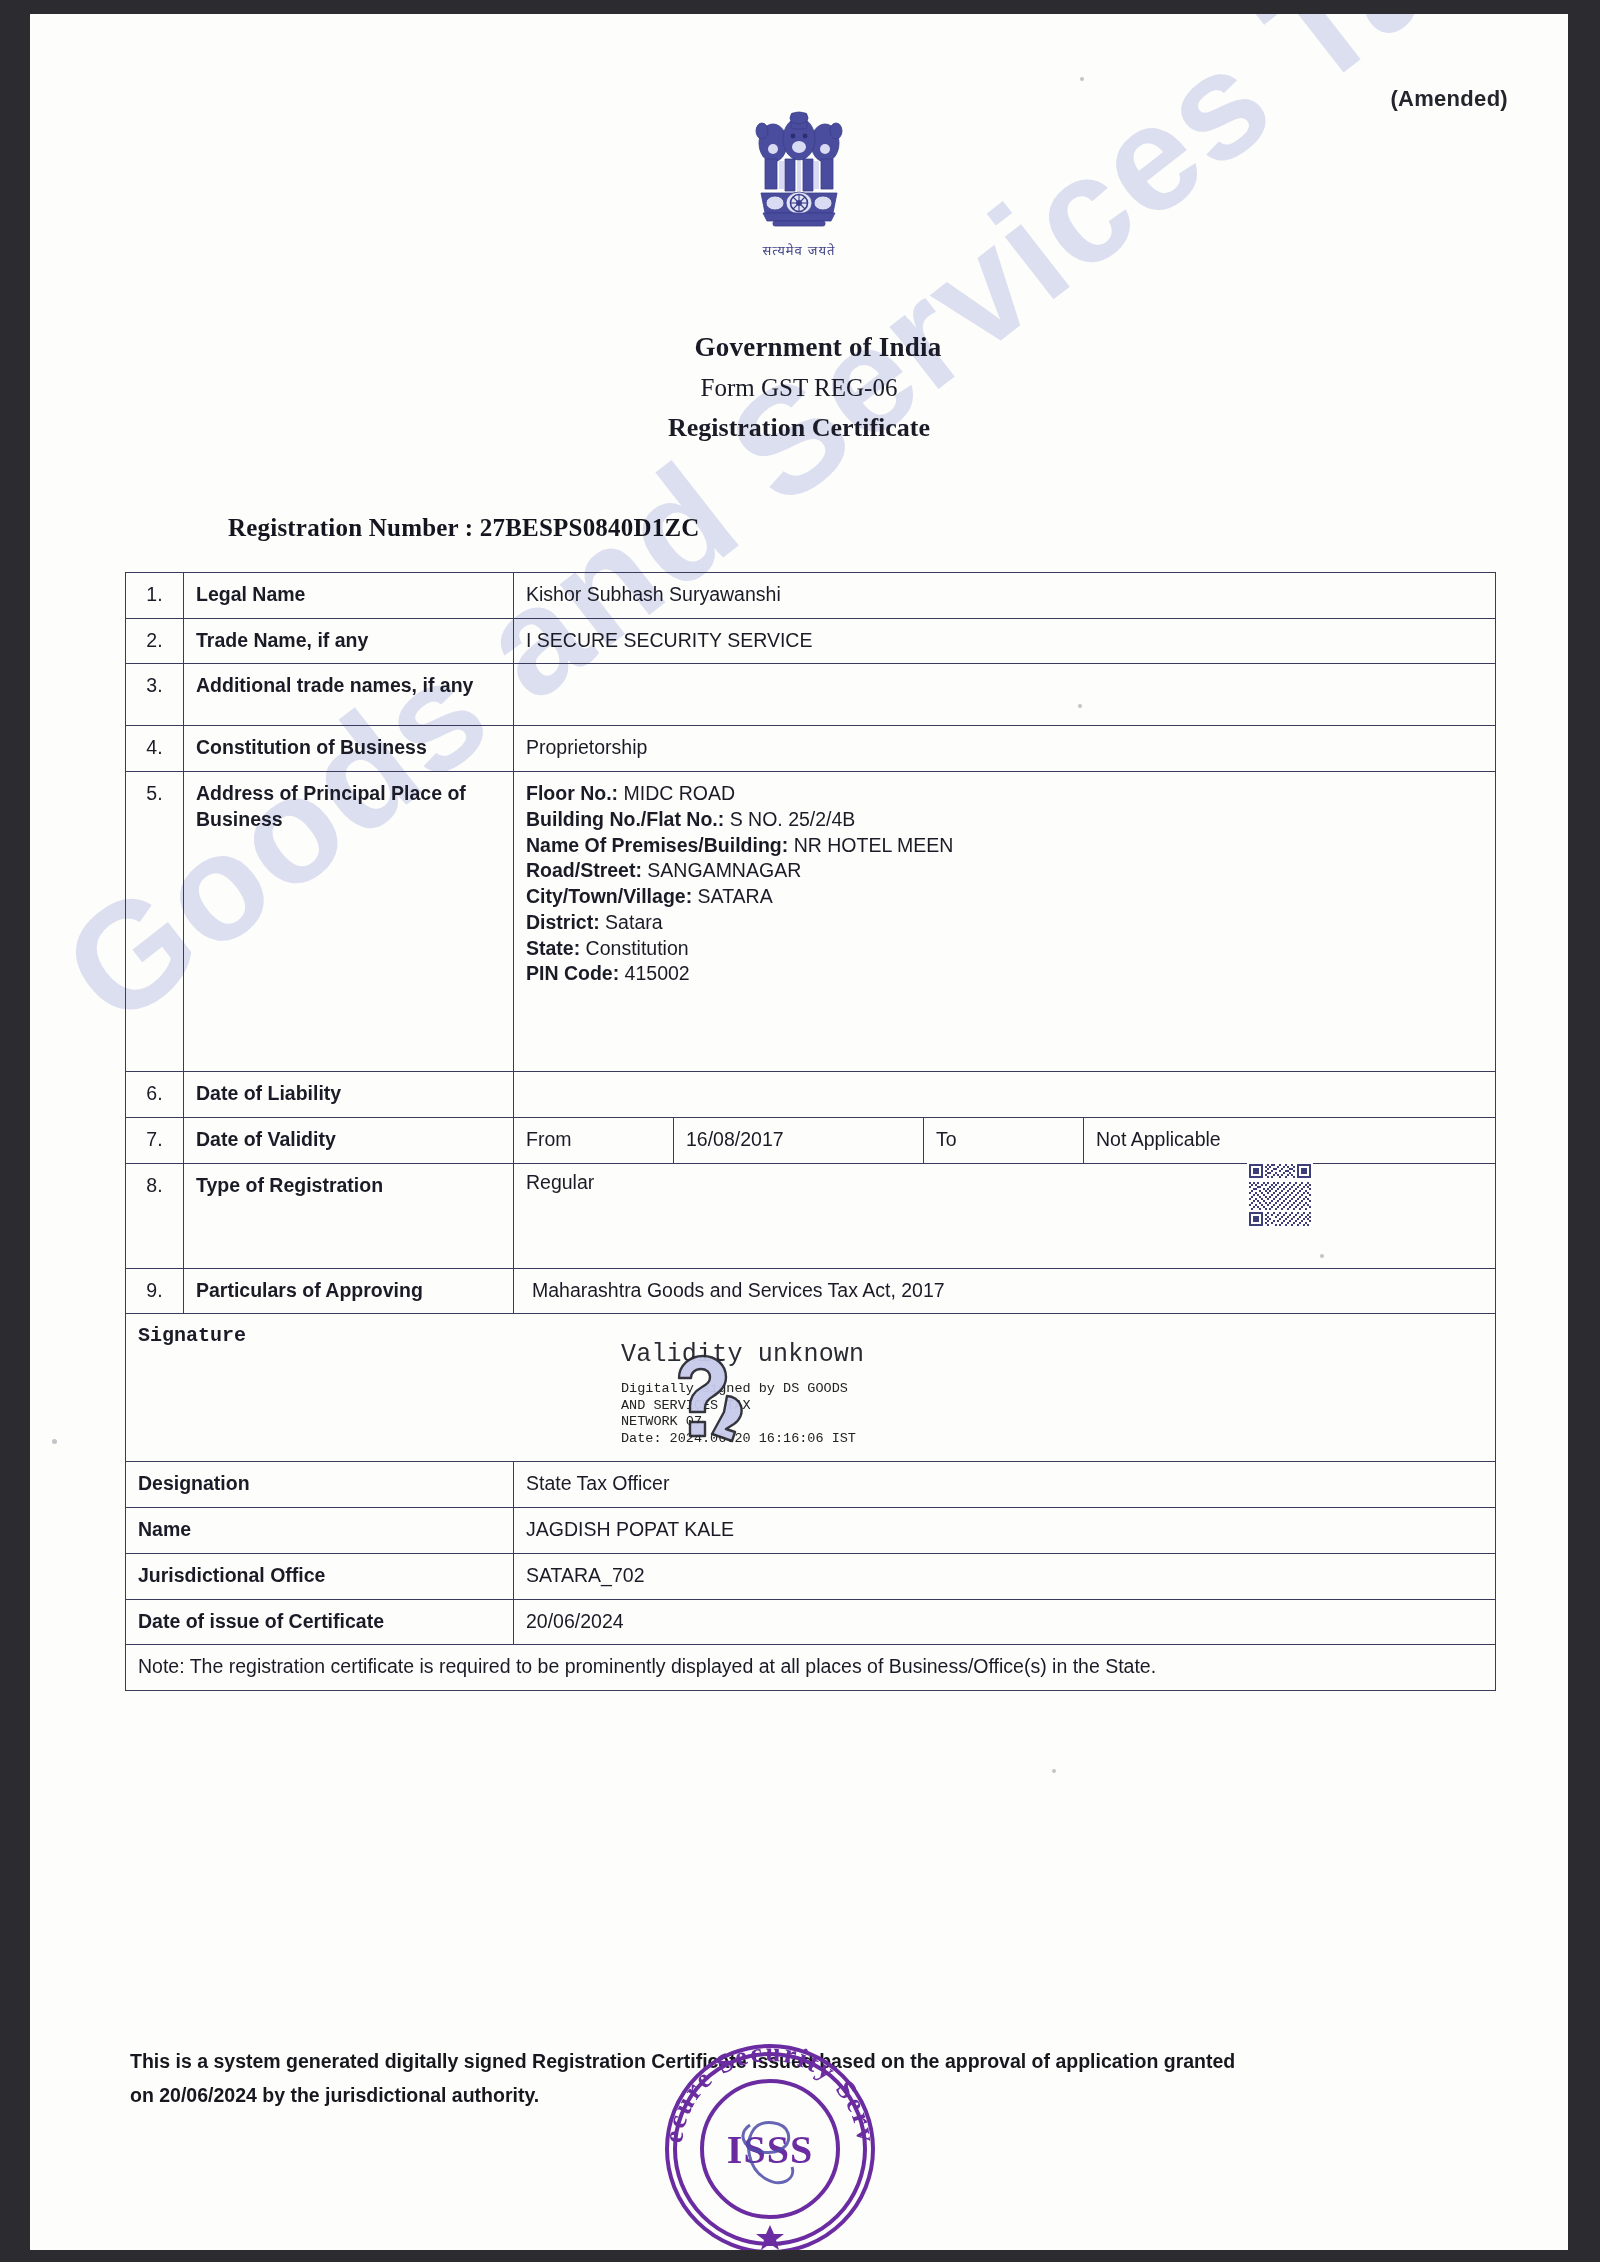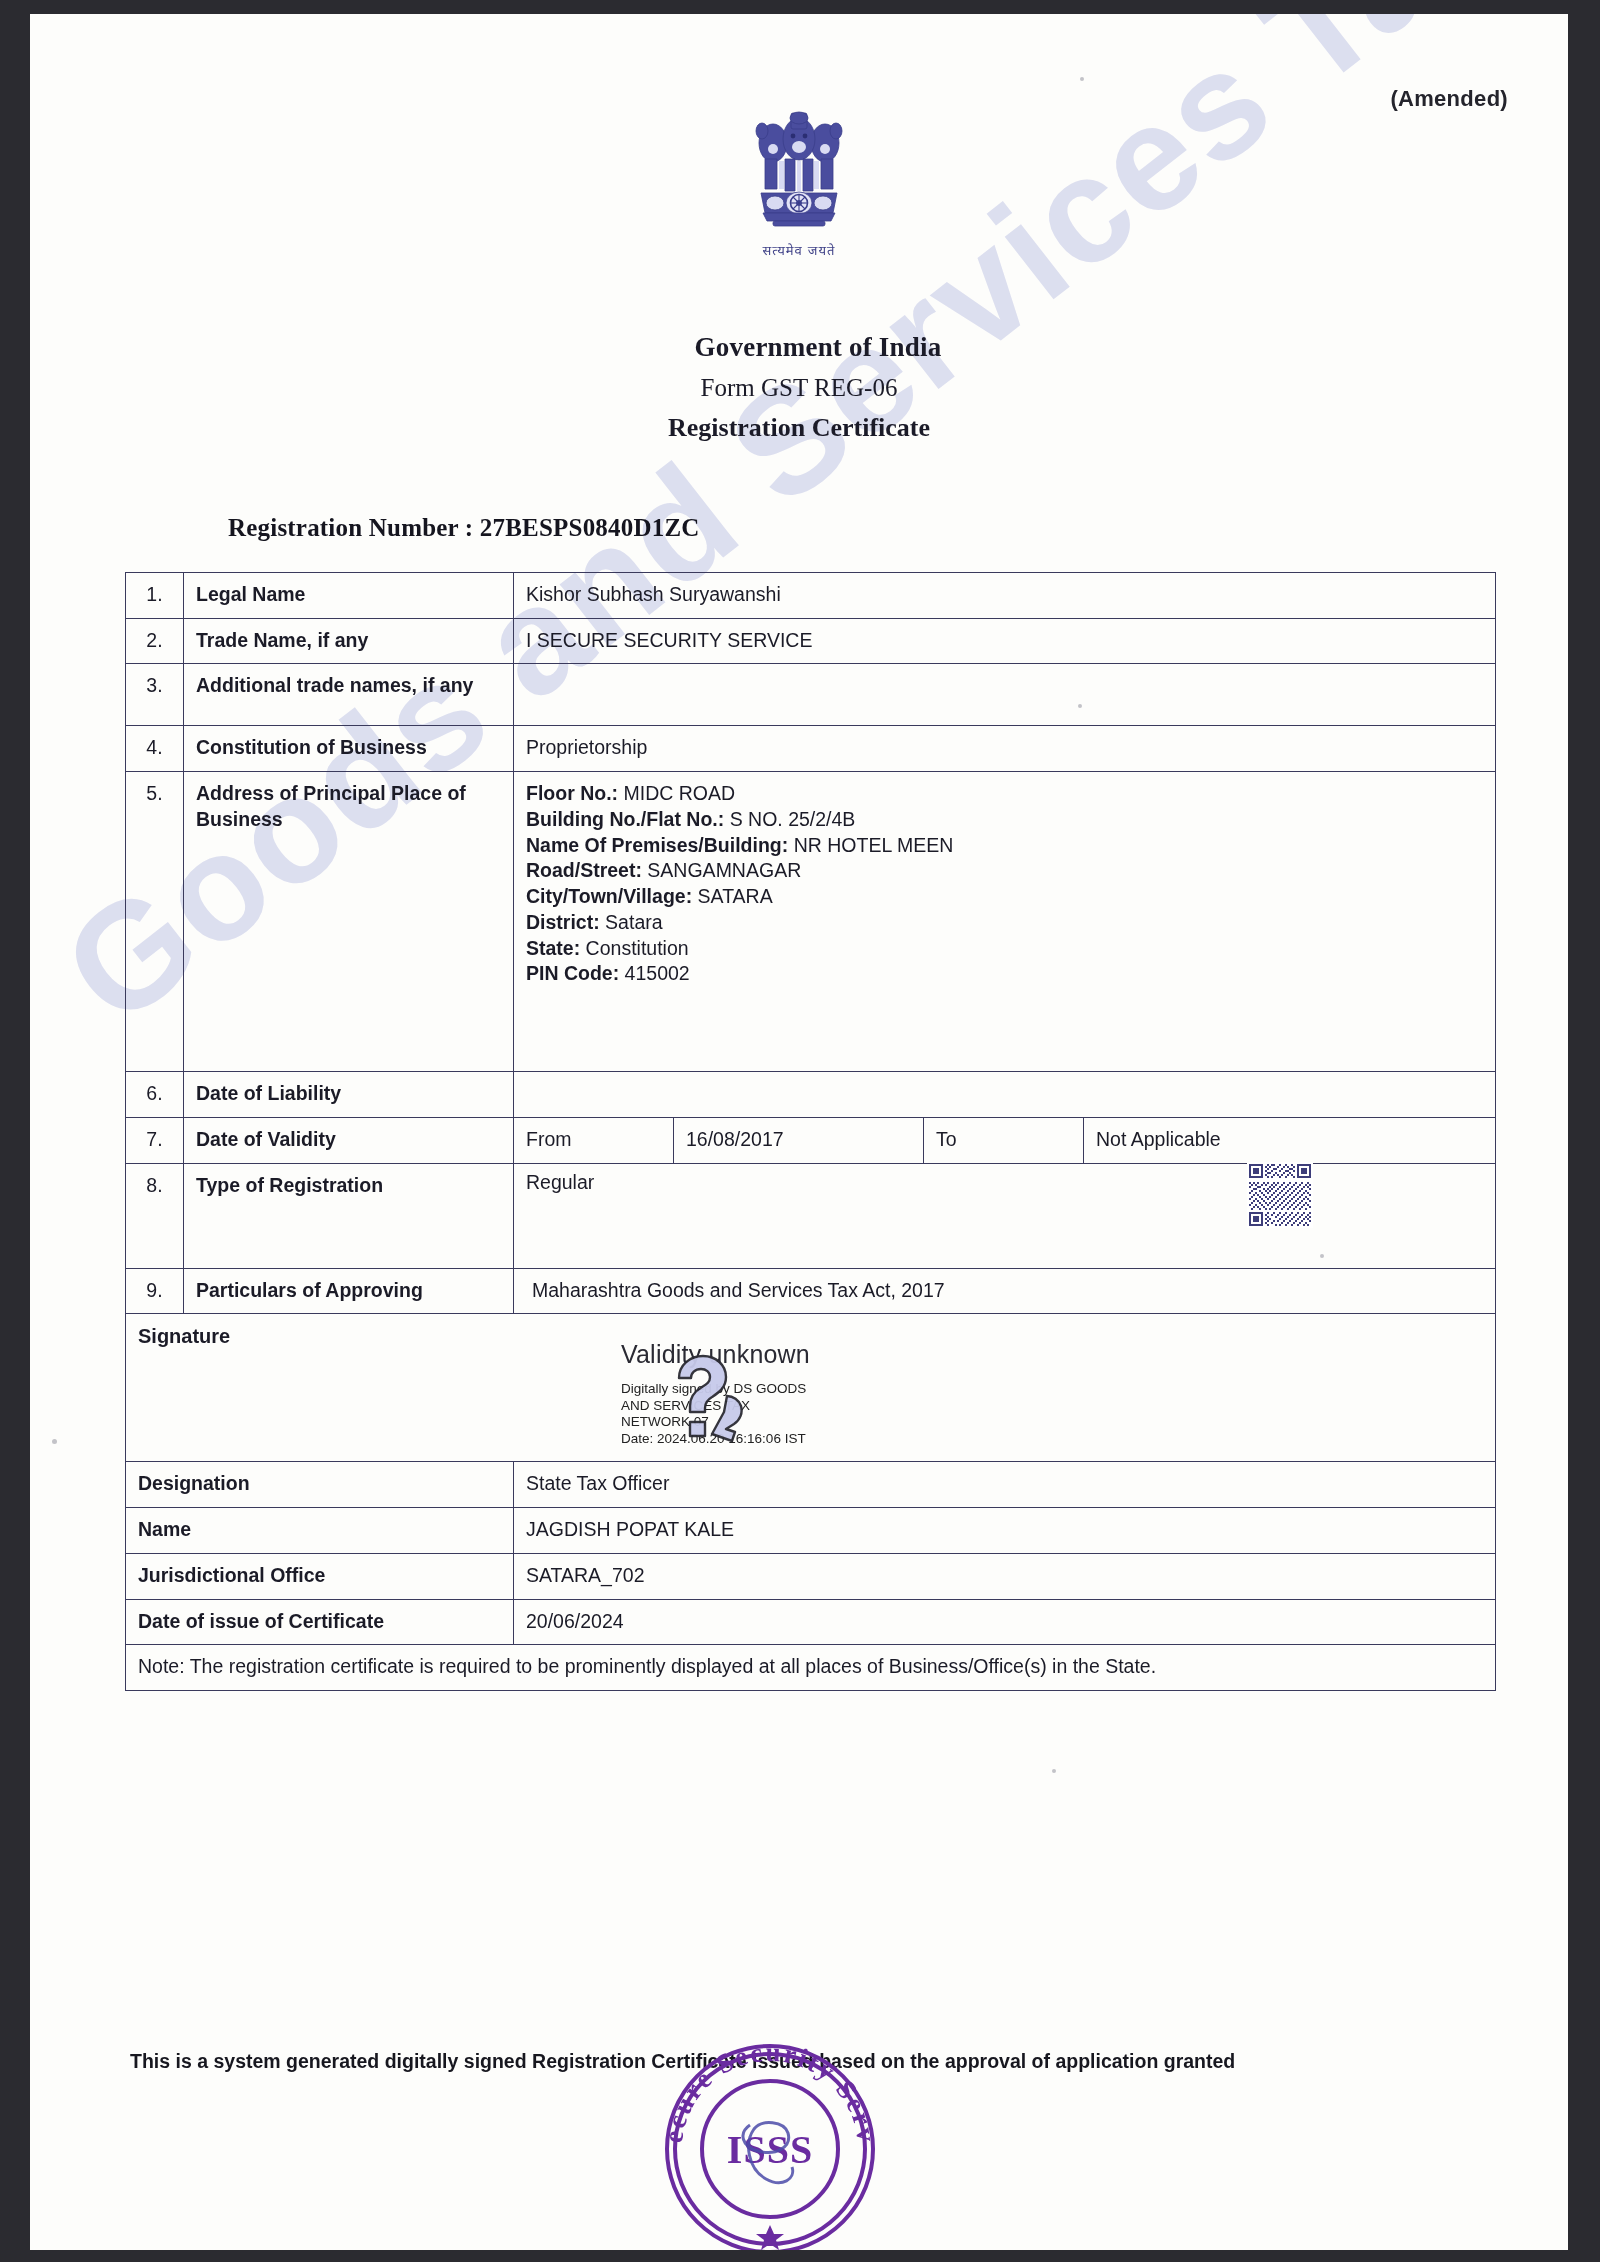--- a/index.html
+++ b/index.html
@@ -107,21 +107,21 @@
     font-size:19.5px;
     line-height:1.32;
   }
   td.num{width:58px;text-align:center;font-weight:normal;padding-left:4px;padding-right:4px;}
   td.lbl{width:330px;font-weight:bold;}
   td.val{font-weight:normal;}
   .addr-line{white-space:nowrap;}
   .addr-line b{font-weight:bold;}
   .tall{height:300px;}
   .row3{height:62px;}
-  .sig-row td{height:128px;}
+  .sig-row td{height:128px;font-family:Liberation Mono, monospace;}
   .sig-label{font-weight:bold;font-size:20px;}
 
   .qr-wrap{position:relative;}
   .qrbox{
     position:absolute;
     right:182px;top:-2px;
     width:66px;height:66px;
   }
 
   
@@ -636,20 +636,21 @@
             <td class="val" colspan="4">20/06/2024</td>
           </tr>
           <tr class="note">
             <td colspan="6">Note: The registration certificate is required to be prominently displayed at all places of Business/Office(s) in the State.</td>
           </tr>
         </tbody>
       </table>
 
       <div class="footer">
         <div>This is a system generated digitally signed Registration Certificate issued based on the approval of application granted</div>
+        <div>on 20/06/2024 by the jurisdictional authority.</div>
       </div>
 
     </div>
 
     <svg class="stamp" viewBox="0 0 240 240">
       <defs>
         <path id="arcTop" d="M 32,120 A 88,88 0 1,1 208,120"></path>
         <path id="arcBot" d="M 42,120 A 78,78 0 1,0 198,120"></path>
       </defs>
       <g fill="none" stroke="#6a2ca0" stroke-width="4">

